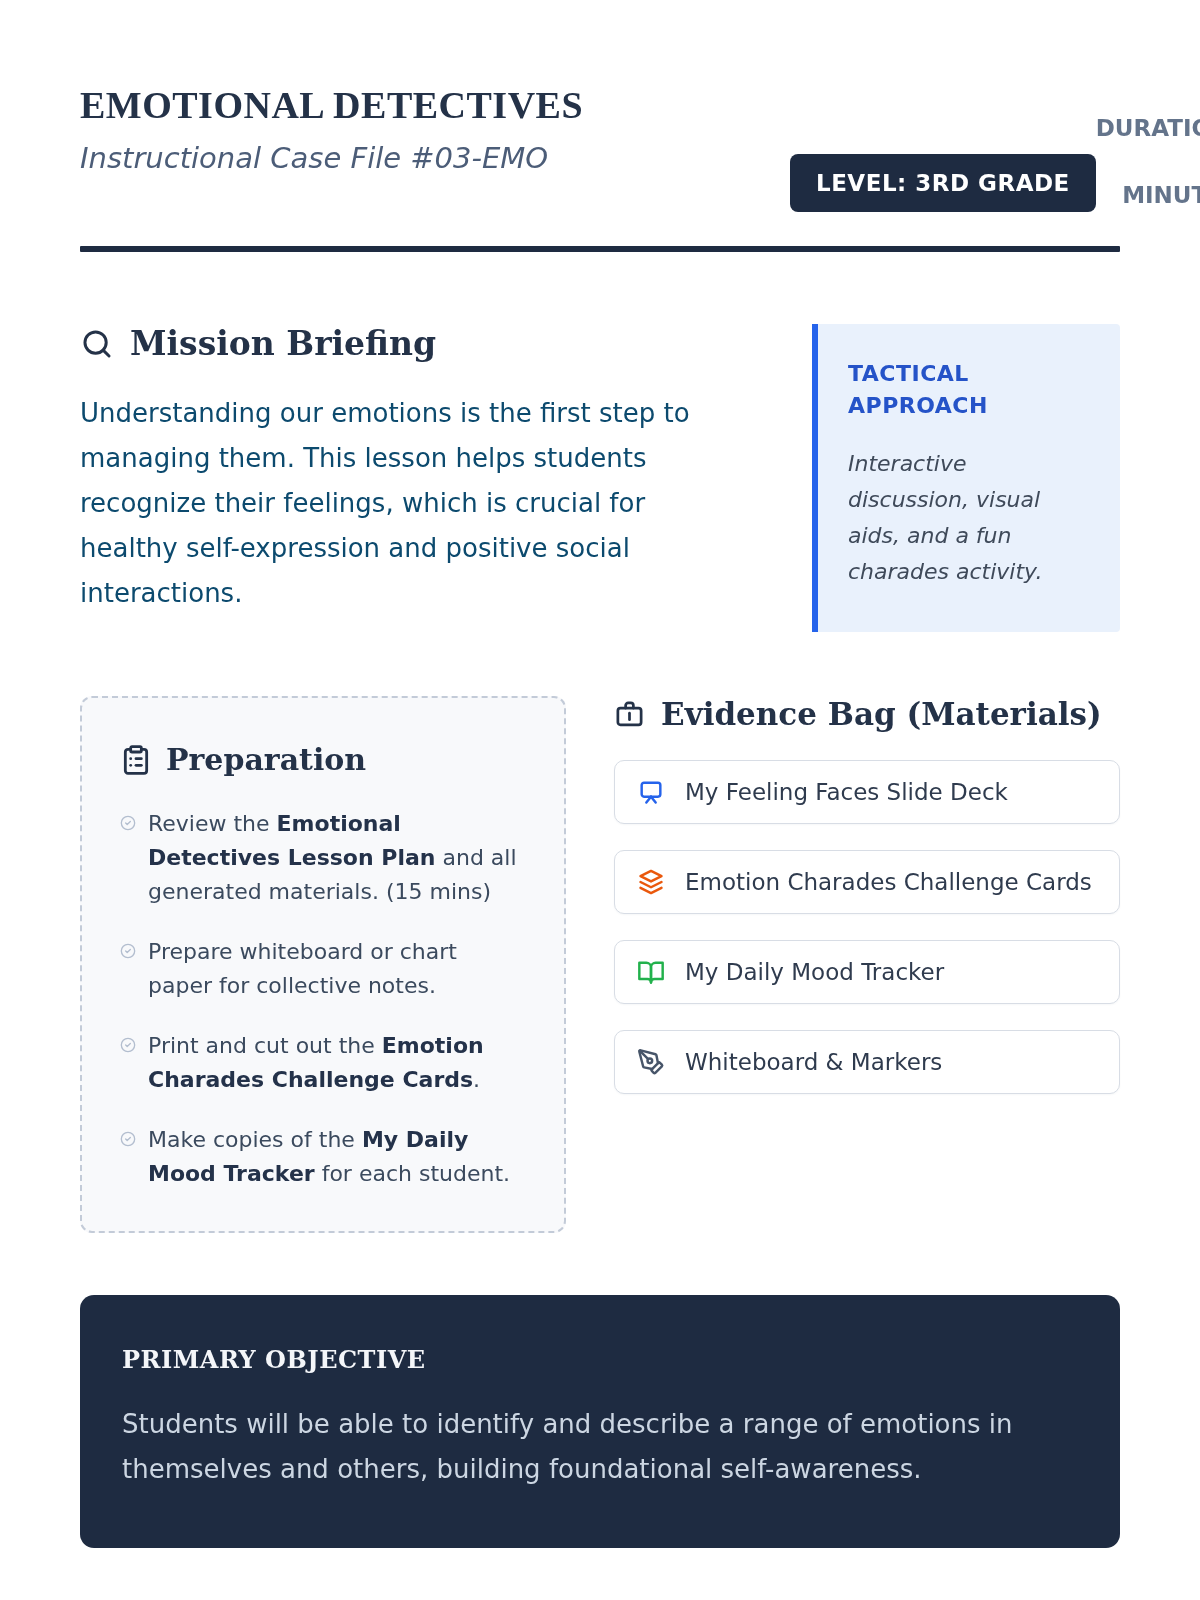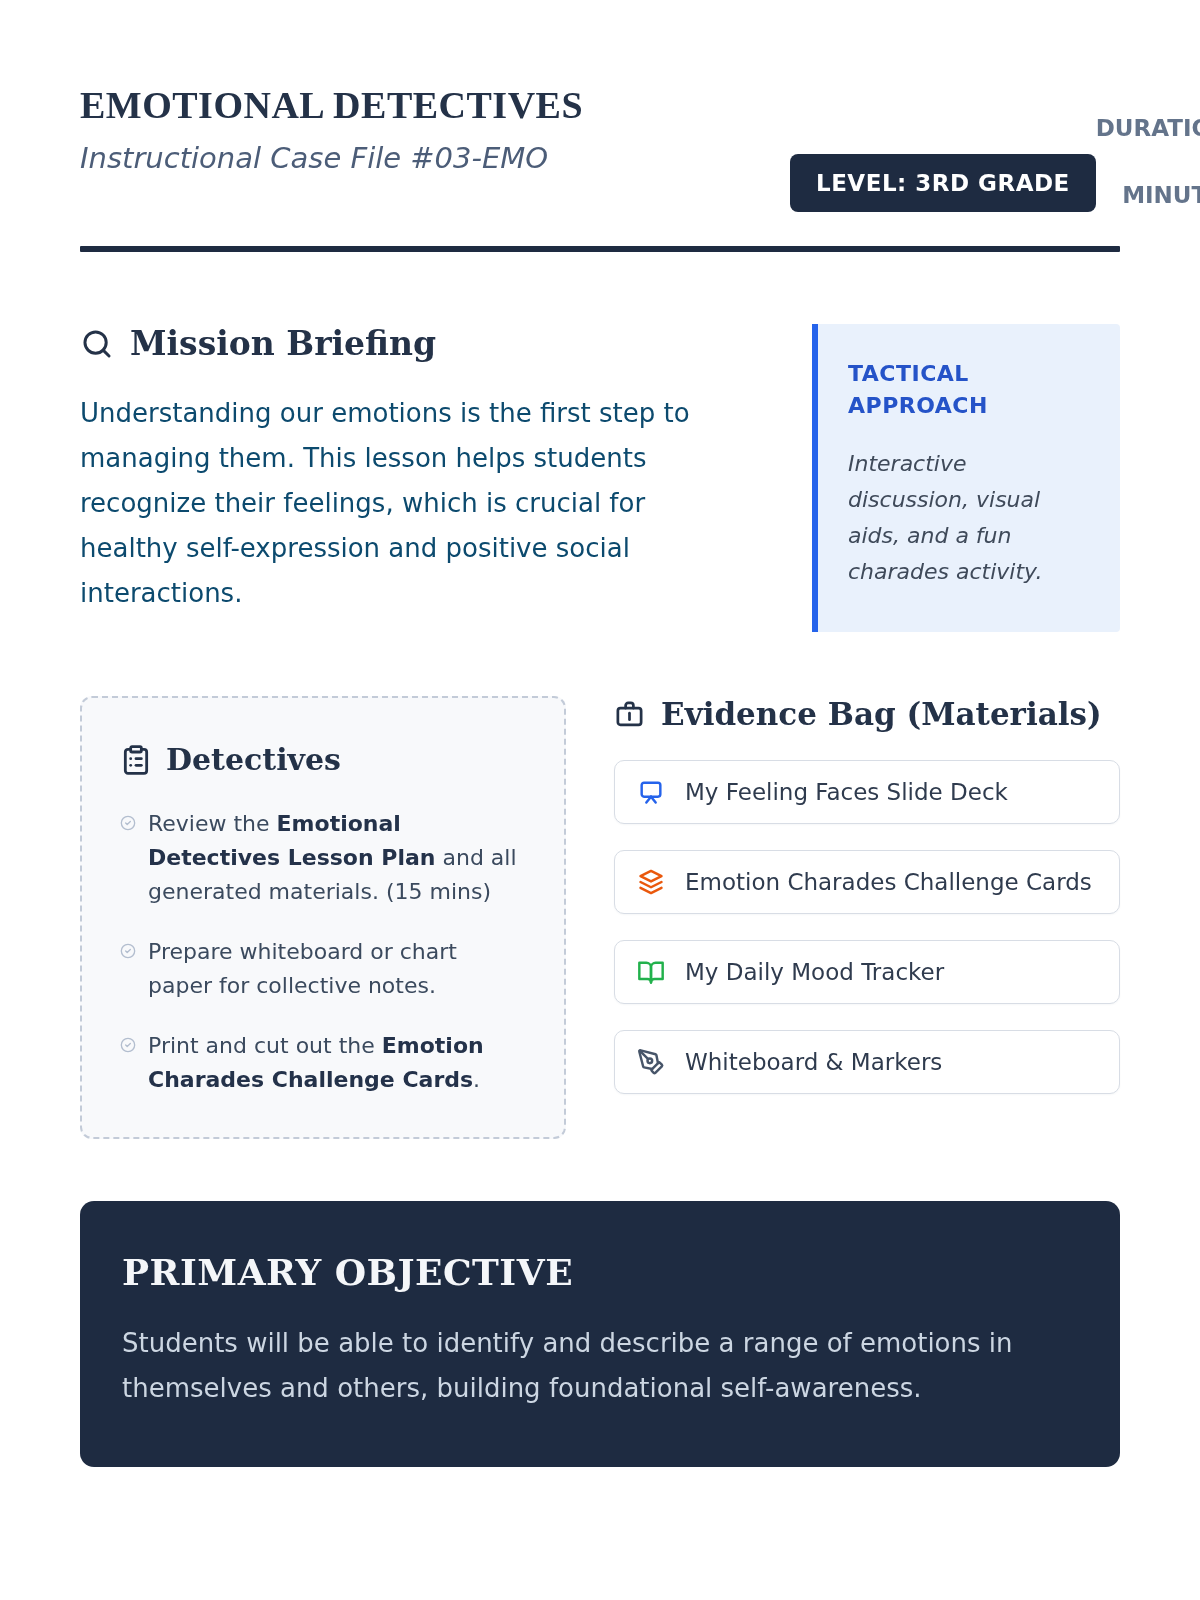--- a/index.html
+++ b/index.html
@@ -137,21 +137,21 @@
   .objective-box {
     margin-top: 62px;
     background: #1e2b41;
     border-radius: 14px;
     padding: 50px 42px 56px 42px;
     color: #ffffff;
   }
   .objective-heading {
     font-family: "DejaVu Serif", "Liberation Serif", serif;
     font-weight: 700;
-    font-size: 36px;
+    font-size: 24px;
     letter-spacing: 0.5px;
     color: #f4f6f9;
   }
   .objective-body {
     margin-top: 28px;
     font-size: 26px;
     line-height: 45px;
     color: #ccd6e2;
     max-width: 960px;
   }
@@ -202,21 +202,21 @@
         <span>
           <svg width="32" height="32" viewBox="0 0 24 24" fill="none" stroke="#243248" stroke-width="2.1" stroke-linecap="round" stroke-linejoin="round">
             <rect x="8" y="2" width="8" height="4" rx="1"></rect>
             <path d="M16 4h2a2 2 0 0 1 2 2v14a2 2 0 0 1-2 2H6a2 2 0 0 1-2-2V6a2 2 0 0 1 2-2h2"></path>
             <path d="M12 11h4"></path>
               <path d="M12 16h4"></path>
               <path d="M8 11h.01"></path>
               <path d="M8 16h.01"></path>
           </svg>
         </span>
-        <span>Detectives</span>
+        <span>Preparation</span>
       </h3>
 
       <div class="prep-list">
         <div class="prep-item">
           <span class="check">
             <svg width="16" height="16" viewBox="0 0 24 24" fill="none" stroke="currentColor" stroke-width="2" stroke-linecap="round" stroke-linejoin="round">
               <circle cx="12" cy="12" r="10"></circle>
                 <path d="m8.5 12 2.3 2.3 4.7-4.6"></path>
             </svg>
           </span>
@@ -232,20 +232,29 @@
           <span><span>Prepare whiteboard or chart paper for collective notes.</span><b></b><span></span></span>
         </div>
         <div class="prep-item">
           <span class="check">
             <svg width="16" height="16" viewBox="0 0 24 24" fill="none" stroke="currentColor" stroke-width="2" stroke-linecap="round" stroke-linejoin="round">
               <circle cx="12" cy="12" r="10"></circle>
                 <path d="m8.5 12 2.3 2.3 4.7-4.6"></path>
             </svg>
           </span>
           <span><span>Print and cut out the </span><b>Emotion Charades Challenge Cards</b><span>.</span></span>
+        </div>
+        <div class="prep-item">
+          <span class="check">
+            <svg width="16" height="16" viewBox="0 0 24 24" fill="none" stroke="currentColor" stroke-width="2" stroke-linecap="round" stroke-linejoin="round">
+              <circle cx="12" cy="12" r="10"></circle>
+                <path d="m8.5 12 2.3 2.3 4.7-4.6"></path>
+            </svg>
+          </span>
+          <span><span>Make copies of the </span><b>My Daily Mood Tracker</b><span> for each student.</span></span>
         </div>
       </div>
     </div>
 
     <div class="evidence-col">
       <h3 class="section-heading" style="font-size:31px;">
         <span>
           <svg width="31" height="31" viewBox="0 0 24 24" fill="none" stroke="#243248" stroke-width="2.1" stroke-linecap="round" stroke-linejoin="round">
             <rect x="3" y="7" width="18" height="13" rx="2"></rect>
             <path d="M9 7V5a2 2 0 0 1 2-2h2a2 2 0 0 1 2 2v2"></path>

